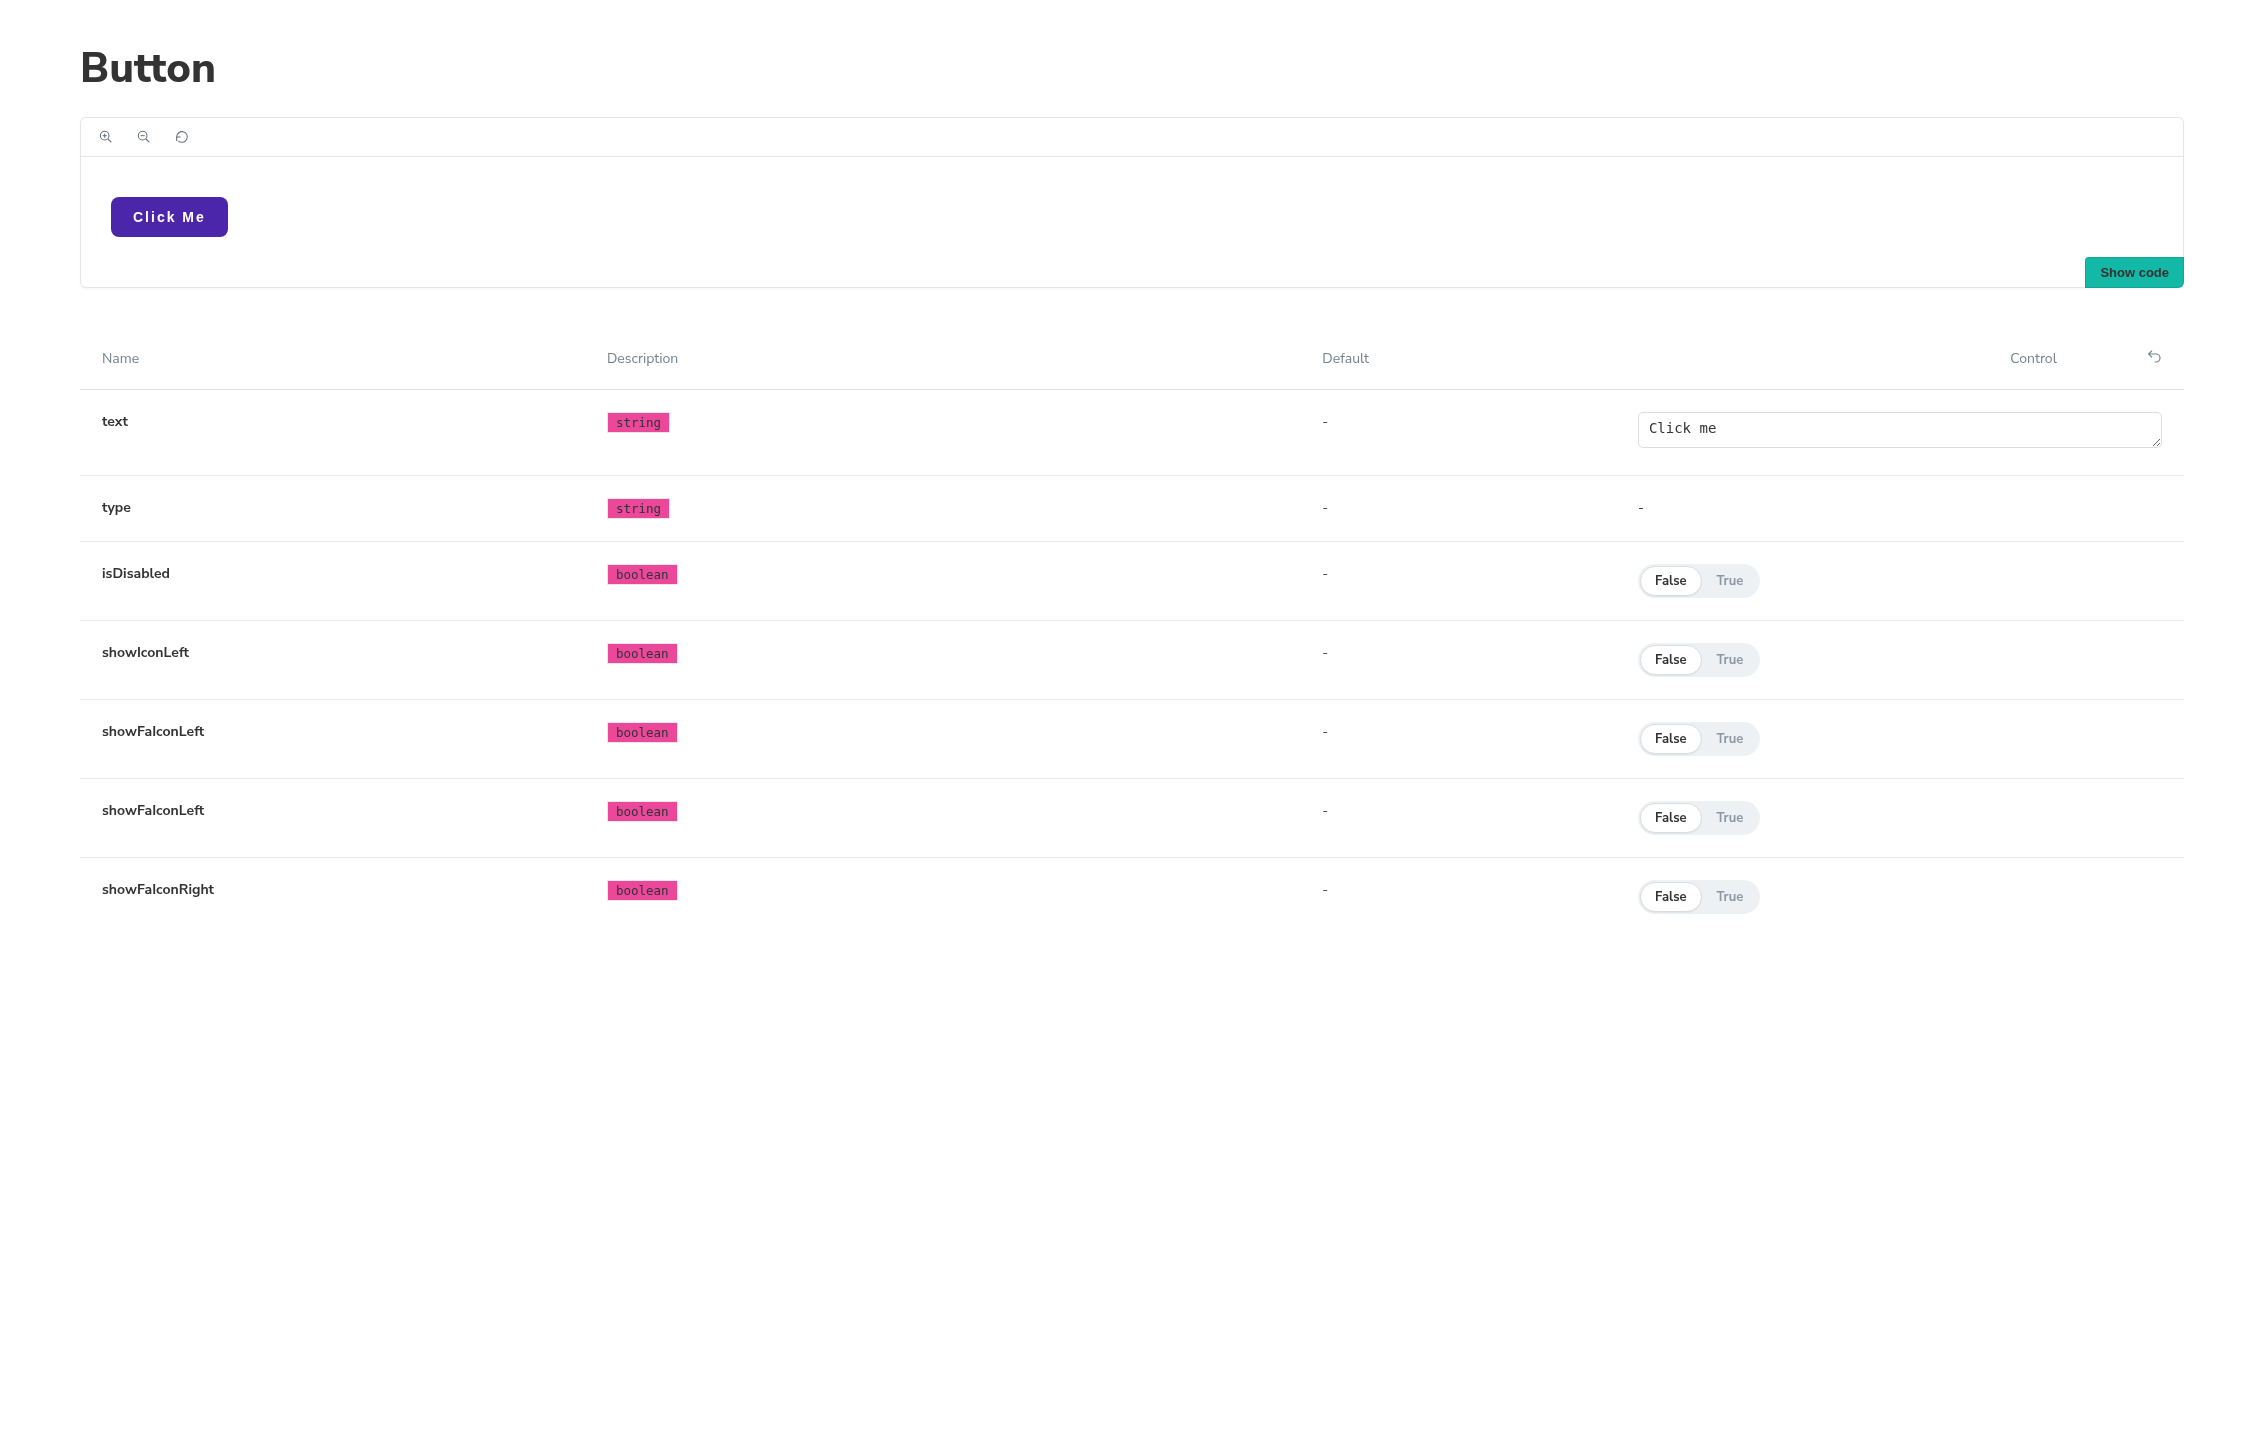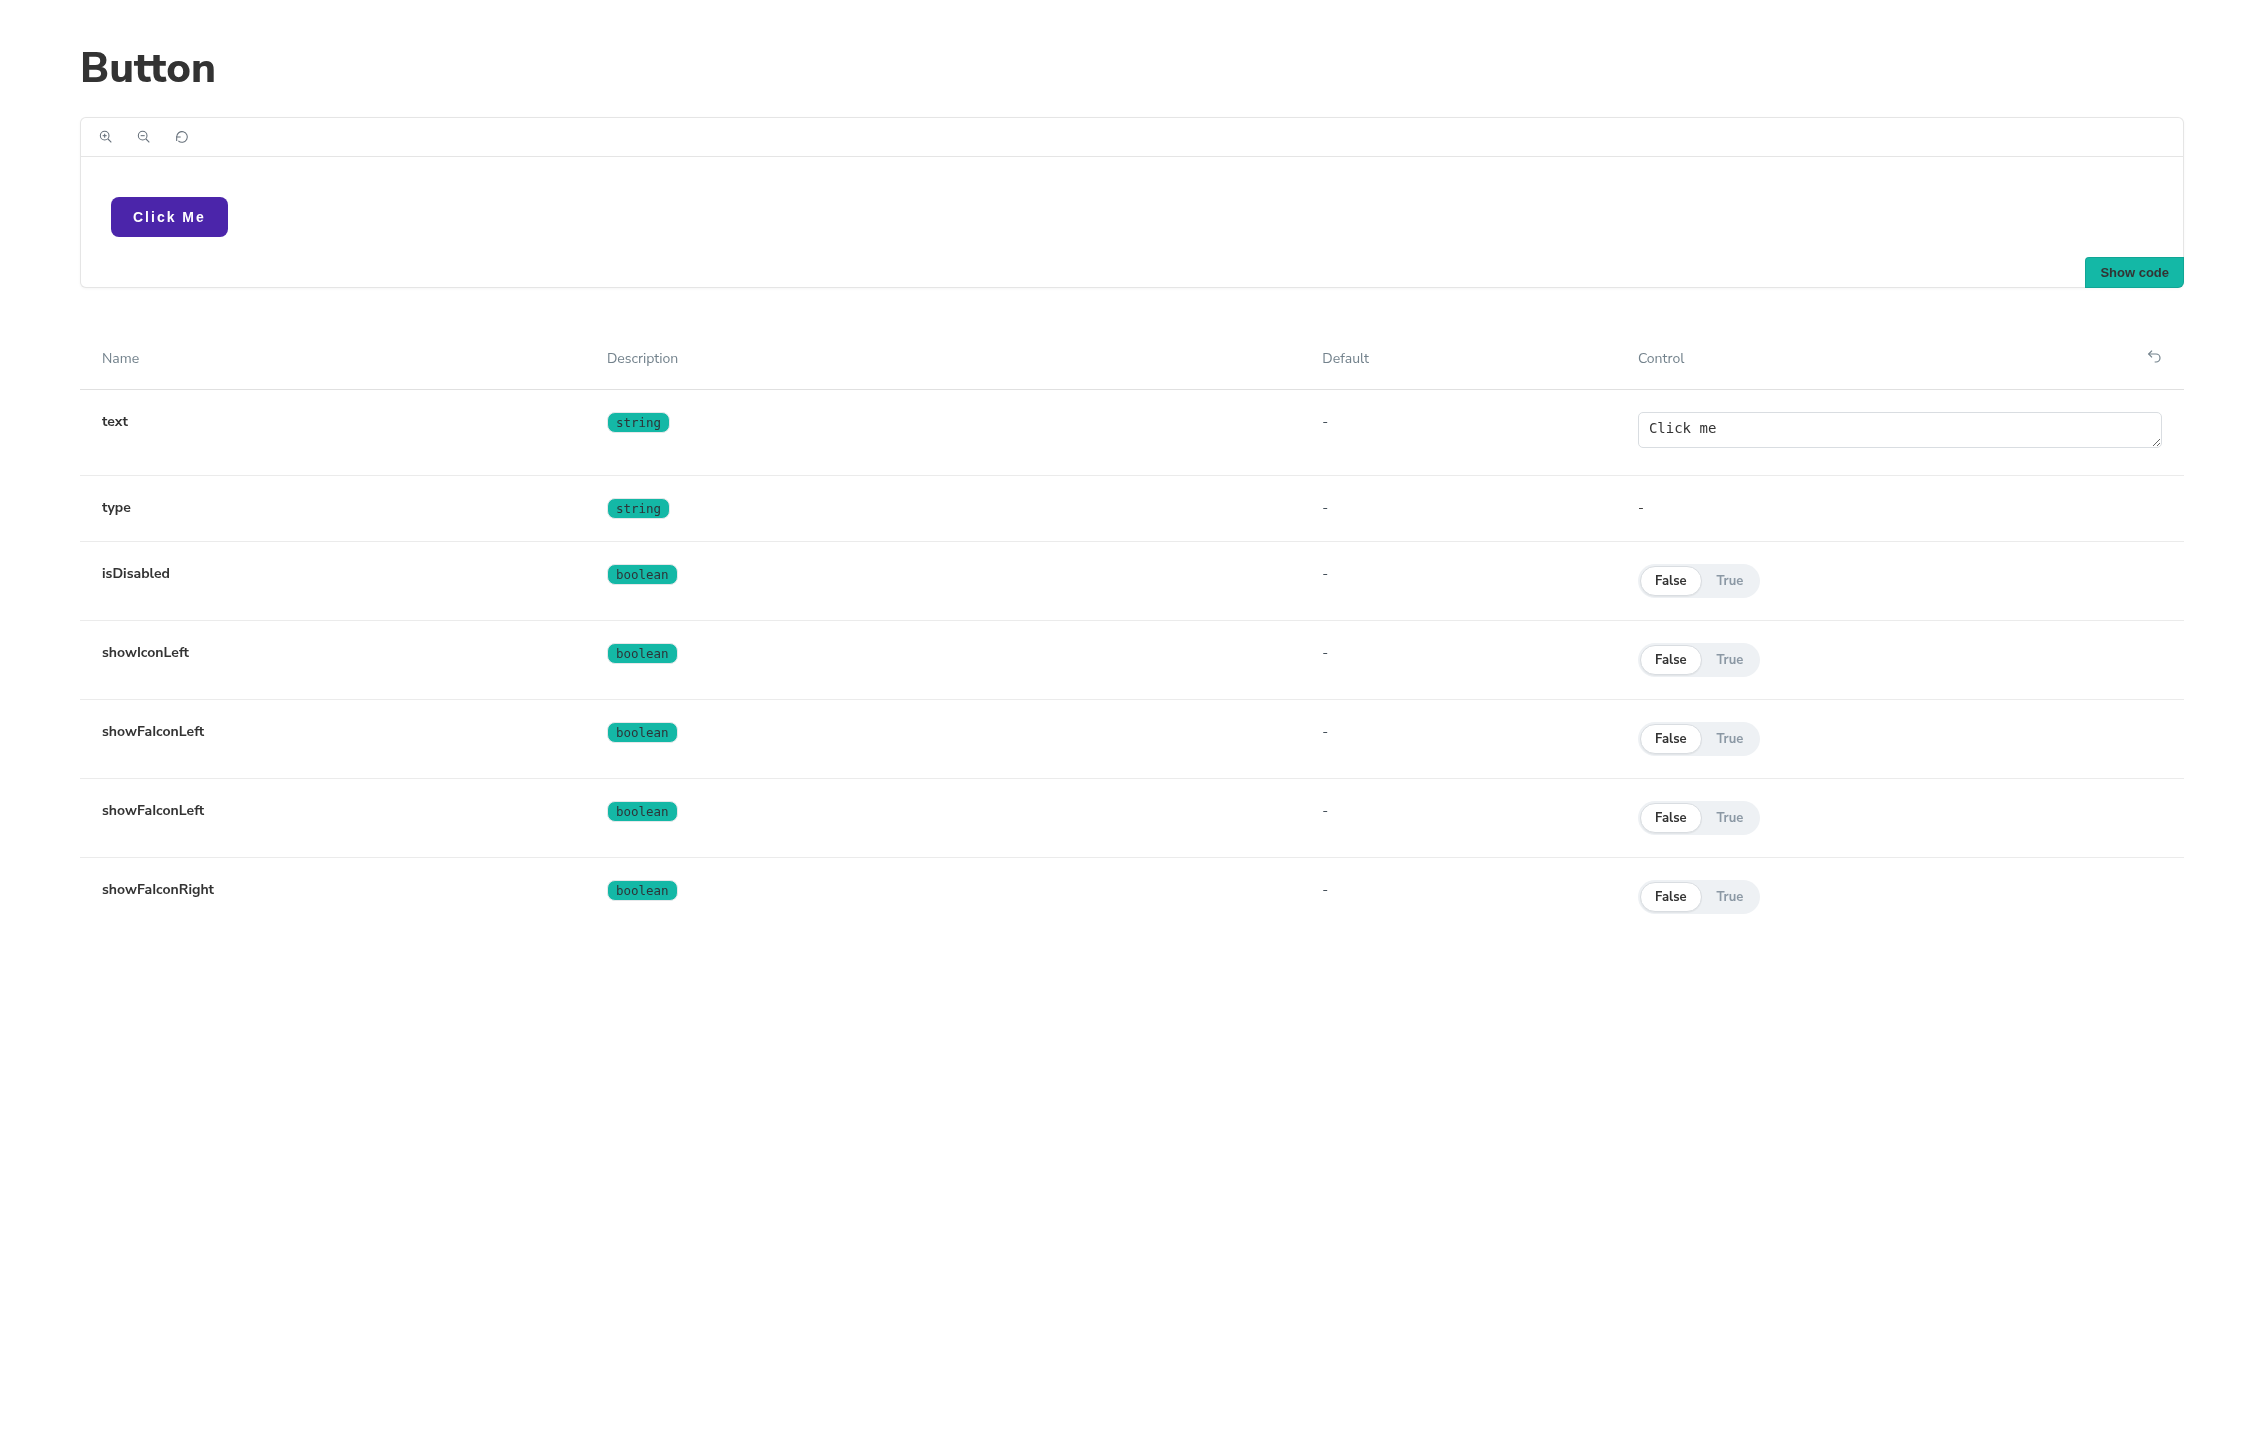--- a/index.html
+++ b/index.html
@@ -83,27 +83,27 @@
   .arg-row td {
     padding: 22px 22px;
     border-top: 1px solid rgba(0,0,0,0.08);
     vertical-align: top;
     font-size: 14px;
   }
   .arg-row:first-of-type td { border-top: 1px solid rgba(0,0,0,0.12); }
   .arg-name { font-weight: 700; color: #333; width: 24%; }
   .arg-desc { width: 34%; }
   .type-pill {
-    background: #14b8a6;
+    background: #ec4899;
     border: 1px solid #e6e8ea;
     color: #2e3438;
     font-family: ui-monospace, SFMono-Regular, Menlo, Consolas, monospace;
     font-size: 12.5px;
     padding: 2px 8px;
-    border-radius: 8px;
+    border-radius: 0;
     display: inline-block;
   }
   .arg-default { width: 15%; color: #3a4650; }
   .arg-control { width: 27%; }
   .control-textarea {
     width: 100%;
     min-height: 36px;
     border: 1px solid #d9dde1;
     border-radius: 5px;
     padding: 7px 10px;
@@ -131,21 +131,21 @@
   }
   .bool-seg.active {
     background: #fff;
     color: #333;
     border: 1px solid #d9dde1;
     box-shadow: 0 1px 1px rgba(0,0,0,0.05);
   }
   .col-name { width:24%; }
   .col-desc { width:34%; }
   .col-default { width:15%; }
-  .col-control { width:22%; }
+  .col-control { width:22%;text-align:right; }
   .col-reset { width:5%; }
 </style>
 </head>
 <body>
 
 <h1 class="page-title">Button</h1>
 
 <div class="preview-panel">
   <div class="preview-toolbar">
     <span class="tb-icon">

